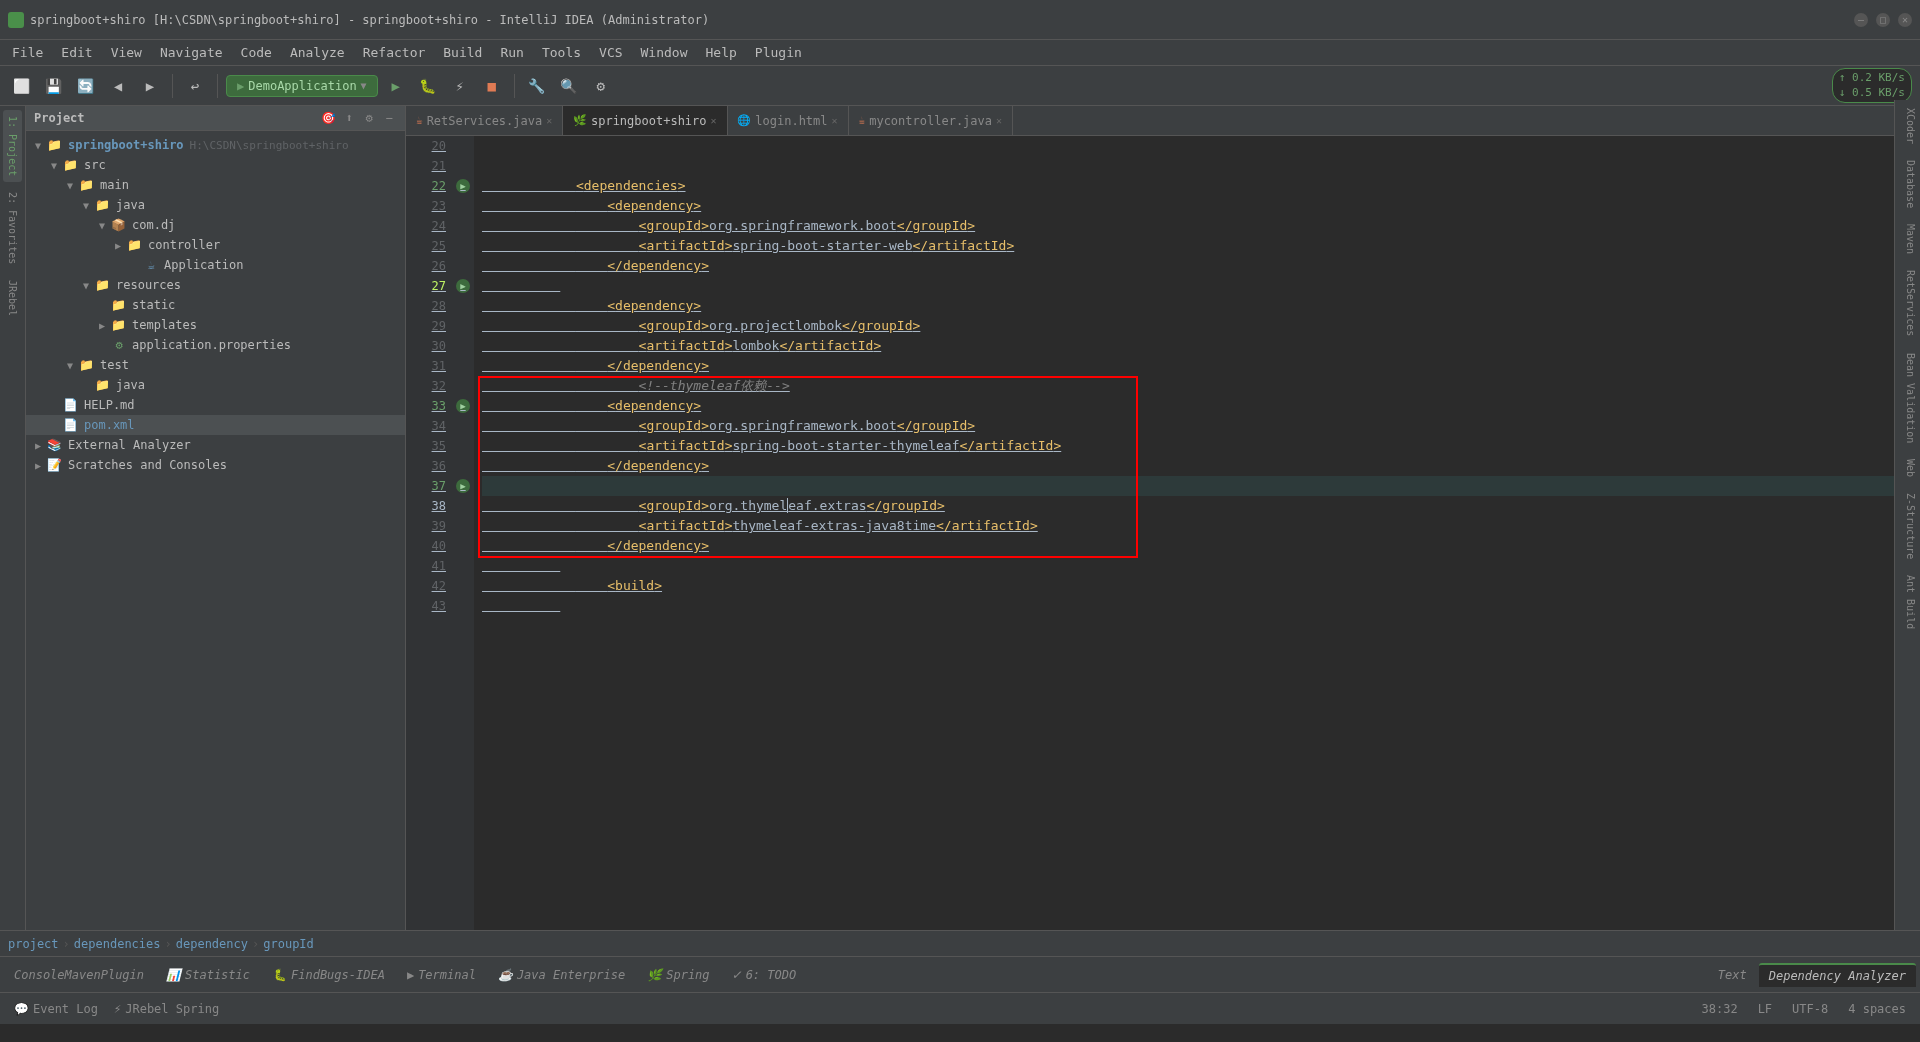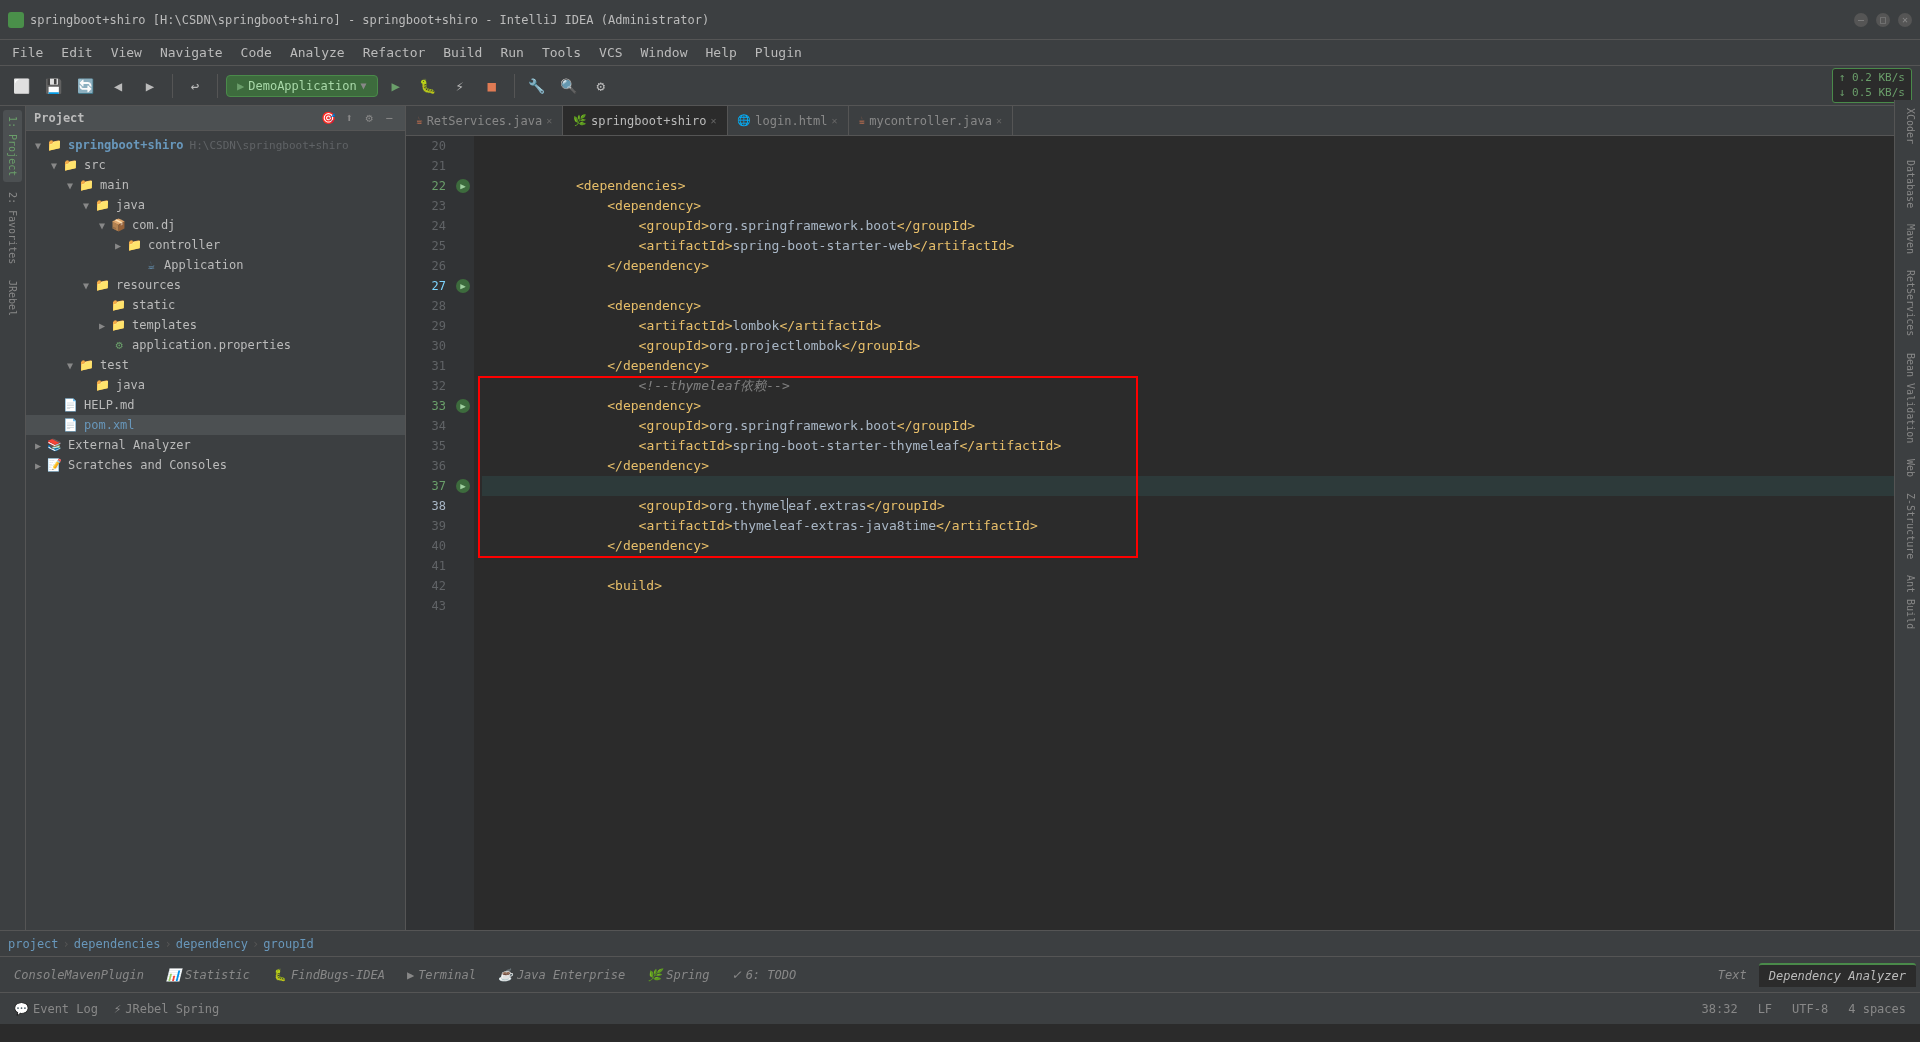--- a/index.html
+++ b/index.html
@@ -17,21 +17,21 @@
 
     
     #menu-bar { background: #3c3f41; height: 26px; display: flex; align-items: center; padding: 0 4px; border-bottom: 1px solid #555; gap: 2px; }
     .menu-item { padding: 2px 8px; font-size: 13px; color: #bbbbbb; cursor: pointer; border-radius: 3px; }
 
     
     #toolbar { background: #3c3f41; height: 40px; display: flex; align-items: center; padding: 0 8px; border-bottom: 1px solid #555; gap: 4px; }
     .toolbar-btn { width: 28px; height: 28px; display: flex; align-items: center; justify-content: center; cursor: pointer; border-radius: 3px; color: #bbbbbb; font-size: 14px; }
     .toolbar-separator { width: 1px; height: 24px; background: #555; margin: 0 4px; }
     .run-config { background: #3d6b3d; border: 1px solid #4a8a4a; border-radius: 4px; padding: 3px 10px; color: #a8d8a8; font-size: 12px; display: flex; align-items: center; gap: 4px; cursor: pointer; }
-    .network-speed { background: #2b2b2b; border: 1px solid #4a8a4a; border-radius: 3px; padding: 2px 6px; font-size: 11px; color: #6a9e6a; text-align: center; margin-left: auto; }
+    .network-speed { background: #2b2b2b; border: 1px solid #4a8a4a; border-radius: 13px; padding: 2px 6px; font-size: 11px; color: #6a9e6a; text-align: center; margin-left: auto; }
     .network-speed div { line-height: 1.3; }
 
     
     #project-panel { width: 380px; background: #3c3f41; border-right: 1px solid #555; display: flex; flex-direction: column; }
     #project-header { display: flex; align-items: center; padding: 4px 8px; background: #4c5052; border-bottom: 1px solid #555; gap: 6px; }
     .project-title { font-size: 12px; color: #bbbbbb; font-weight: bold; }
     .project-header-icons { margin-left: auto; display: flex; gap: 4px; }
     .ph-icon { width: 16px; height: 16px; display: flex; align-items: center; justify-content: center; color: #888; font-size: 12px; cursor: pointer; }
 
     
@@ -51,21 +51,21 @@
     .editor-tab { display: flex; align-items: center; padding: 0 10px; height: 100%; font-size: 12px; color: #888; cursor: pointer; border-right: 1px solid #555; white-space: nowrap; gap: 4px; }
     .editor-tab.active { background: #2b2b2b; color: #bbbbbb; }
     .tab-close { font-size: 10px; color: #666; }
     .tab-icon { font-size: 11px; }
     .tab-icon.java { color: #e07b54; }
     .tab-icon.spring { color: #6a9e6a; }
     .tab-icon.html { color: #e07b54; }
 
     
     #editor-area { flex: 1; display: flex; flex-direction: column; overflow: hidden; }
-    #editor-content { flex: 1; overflow-y: auto; background: #2b2b2b; position: relative; }
+    #editor-content { flex: 1; overflow-y: auto; background: #2b2b2b; position: relative; text-decoration: underline; }
     .line-numbers { width: 50px; background: #313335; text-align: right; padding-right: 8px; color: #606366; font-size: 12px; flex-shrink: 0; user-select: none; }
     .line-num { height: 20px; line-height: 20px; font-size: 12px; }
     .code-line { height: 20px; line-height: 20px; font-size: 13px; white-space: pre; position: relative; }
 
     
     .tag { color: #e8bf6a; }
     .tag-bracket { color: #e8bf6a; }
     .comment { color: #808080; font-style: italic; }
     .text-content { color: #a9b7c6; }
 
@@ -330,21 +330,21 @@
       <div style="display:flex; flex:1;">
 
         <div class="line-numbers" style="width:46px; background:#313335; padding-top:0; padding-right:6px; text-align:right; color:#606366; font-size:12px; flex-shrink:0;">
           <div class="line-num">20</div>
           <div class="line-num">21</div>
           <div class="line-num" style="color:#6a9e6a;">22</div>
           <div class="line-num">23</div>
           <div class="line-num">24</div>
           <div class="line-num">25</div>
           <div class="line-num">26</div>
-          <div class="line-num" style="color:#7dd3fc;">27</div>
+          <div class="line-num" style="color:#bef264;">27</div>
           <div class="line-num">28</div>
           <div class="line-num">29</div>
           <div class="line-num">30</div>
           <div class="line-num">31</div>
           <div class="line-num">32</div>
           <div class="line-num" style="color:#6a9e6a;">33</div>
           <div class="line-num">34</div>
           <div class="line-num">35</div>
           <div class="line-num">36</div>
           <div class="line-num" style="color:#6a9e6a;">37</div>
@@ -425,25 +425,25 @@
             <span style="color:#606060;">&nbsp;&nbsp;&nbsp;&nbsp;</span><span class="tag-bracket">&lt;/</span><span class="tag">dependency</span><span class="tag-bracket">&gt;</span>
           </div>
 
           <div class="code-line"></div>
 
           <div class="code-line">
             <span style="color:#606060;">&nbsp;&nbsp;&nbsp;&nbsp;</span><span class="tag-bracket">&lt;</span><span class="tag">dependency</span><span class="tag-bracket">&gt;</span>
           </div>
 
           <div class="code-line">
+            <span style="color:#606060;">&nbsp;&nbsp;&nbsp;&nbsp;&nbsp;&nbsp;&nbsp;&nbsp;</span><span class="tag-bracket">&lt;</span><span class="tag">groupId</span><span class="tag-bracket">&gt;</span><span class="text-content">org.projectlombok</span><span class="tag-bracket">&lt;/</span><span class="tag">groupId</span><span class="tag-bracket">&gt;</span>
+          </div>
+
+          <div class="code-line">
             <span style="color:#606060;">&nbsp;&nbsp;&nbsp;&nbsp;&nbsp;&nbsp;&nbsp;&nbsp;</span><span class="tag-bracket">&lt;</span><span class="tag">artifactId</span><span class="tag-bracket">&gt;</span><span class="text-content">lombok</span><span class="tag-bracket">&lt;/</span><span class="tag">artifactId</span><span class="tag-bracket">&gt;</span>
-          </div>
-
-          <div class="code-line">
-            <span style="color:#606060;">&nbsp;&nbsp;&nbsp;&nbsp;&nbsp;&nbsp;&nbsp;&nbsp;</span><span class="tag-bracket">&lt;</span><span class="tag">groupId</span><span class="tag-bracket">&gt;</span><span class="text-content">org.projectlombok</span><span class="tag-bracket">&lt;/</span><span class="tag">groupId</span><span class="tag-bracket">&gt;</span>
           </div>
 
 
           <div class="code-line">
             <span style="color:#606060;">&nbsp;&nbsp;&nbsp;&nbsp;</span><span class="tag-bracket">&lt;/</span><span class="tag">dependency</span><span class="tag-bracket">&gt;</span>
           </div>
 
           <div class="code-line">
             <span style="color:#606060;">&nbsp;&nbsp;&nbsp;&nbsp;&nbsp;&nbsp;&nbsp;&nbsp;</span><span class="comment">&lt;!--thymeleaf依赖--&gt;</span>
           </div>

